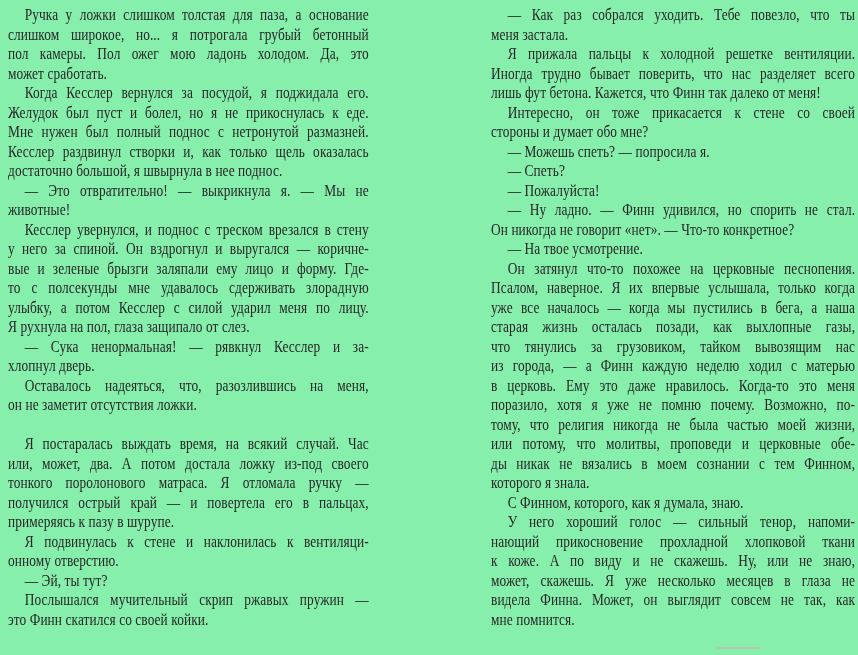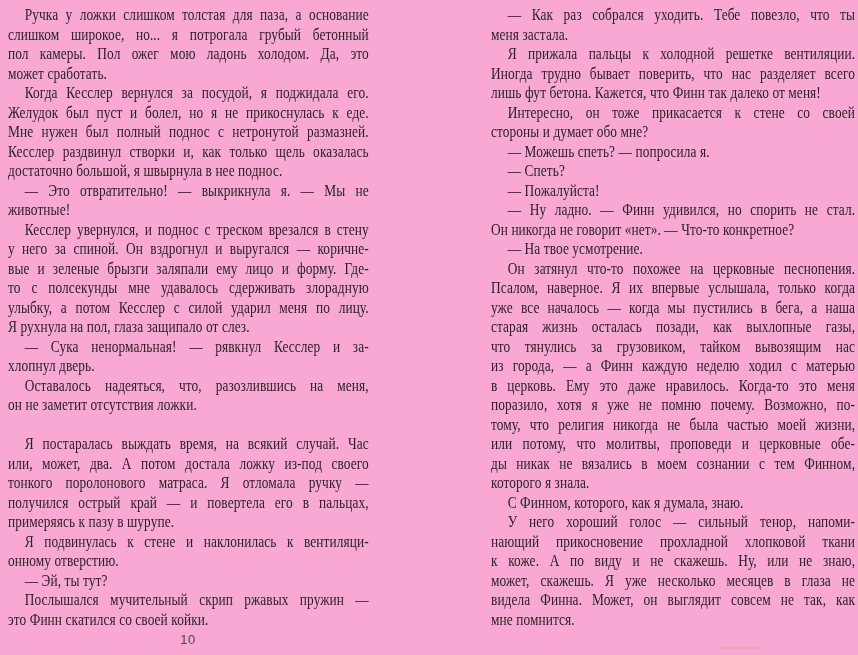--- a/index.html
+++ b/index.html
@@ -54,21 +54,21 @@
     left: 717px; top: 647px;
     width: 44px; height: 2px;
     background: #d9aaaa;
     opacity: 0.65;
     border-radius: 1px;
   }
 </style>
 </head>
 <body>
 
-<div class="book" style="background: #f9a8d4;">
+<div class="book" style="background: #86efac;">
 
   <div class="text-col left" style="color: rgb(38, 38, 38);">
       <div class="ln in">Ручка у ложки слишком толстая для паза, а основание</div>
       <div class="ln">слишком широкое, но... я потрогала грубый бетонный</div>
       <div class="ln">пол камеры. Пол ожег мою ладонь холодом. Да, это</div>
       <div class="ln last">может сработать.</div>
       <div class="ln in">Когда Кесслер вернулся за посудой, я поджидала его.</div>
       <div class="ln">Желудок был пуст и болел, но я не прикоснулась к еде.</div>
       <div class="ln">Мне нужен был полный поднос с нетронутой размазней.</div>
       <div class="ln">Кесслер раздвинул створки и, как только щель оказалась</div>
@@ -126,18 +126,17 @@
       <div class="ln last">которого я знала.</div>
       <div class="ln in last">С Финном, которого, как я думала, знаю.</div>
       <div class="ln in">У него хороший голос — сильный тенор, напоми-</div>
       <div class="ln">нающий прикосновение прохладной хлопковой ткани</div>
       <div class="ln">к коже. А по виду и не скажешь. Ну, или не знаю,</div>
       <div class="ln">может, скажешь. Я уже несколько месяцев в глаза не</div>
       <div class="ln">видела Финна. Может, он выглядит совсем не так, как</div>
       <div class="ln last">мне помнится.</div>
     </div>
 
-  <div class="pagenum left" style="color: rgb(74, 74, 74);">10</div>
 
 
   <div class="pink-mark" style="background: rgb(217, 170, 170);"></div>
 
 </div>
 
 </body></html>

